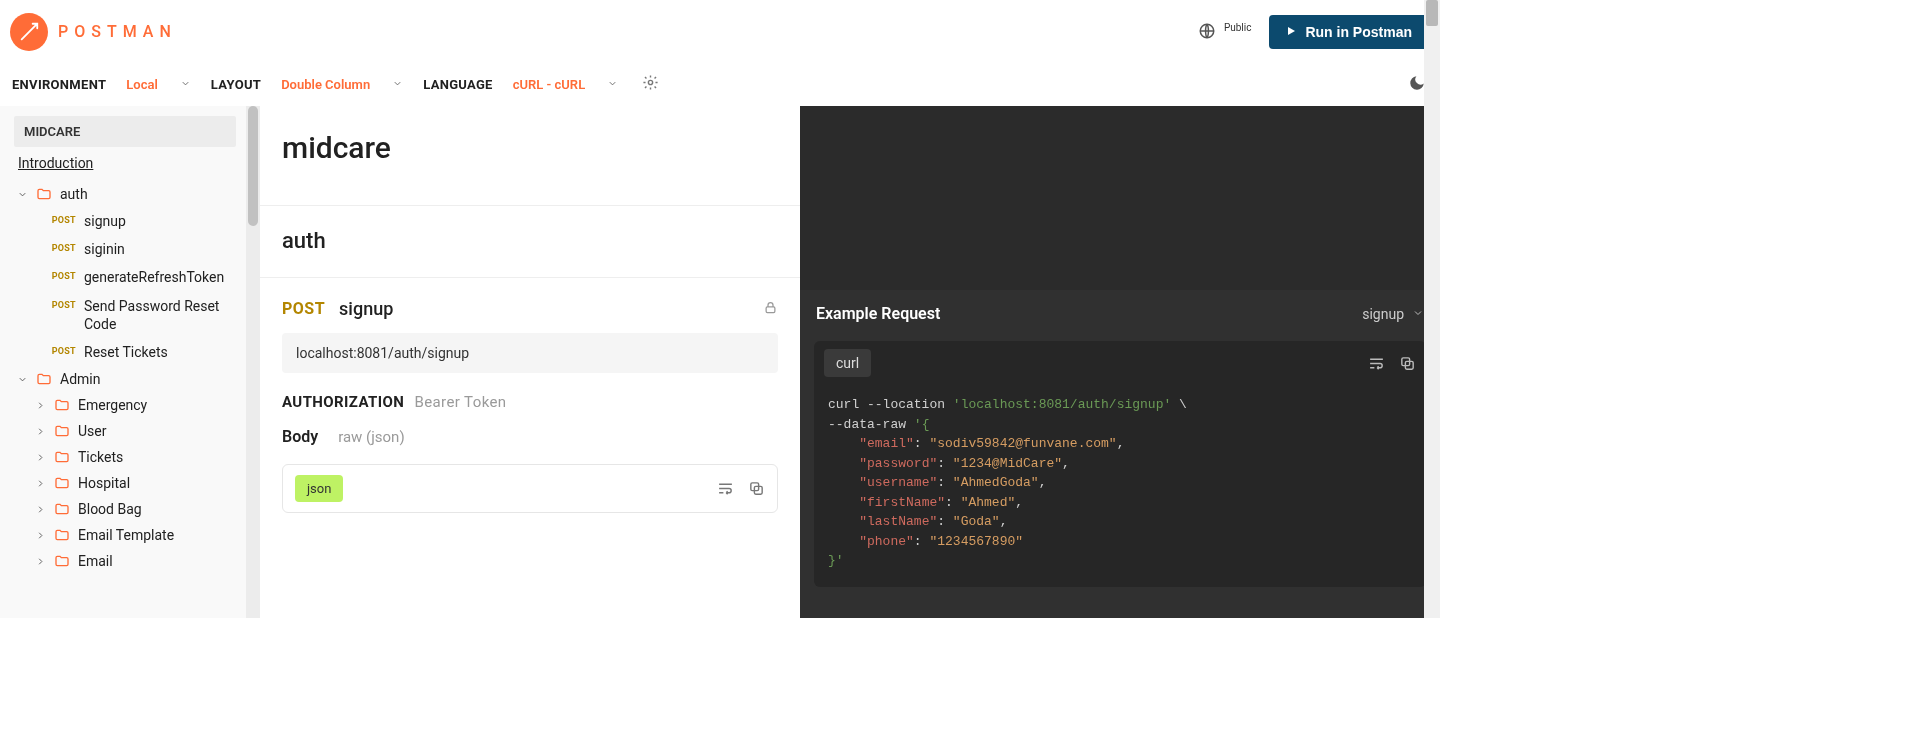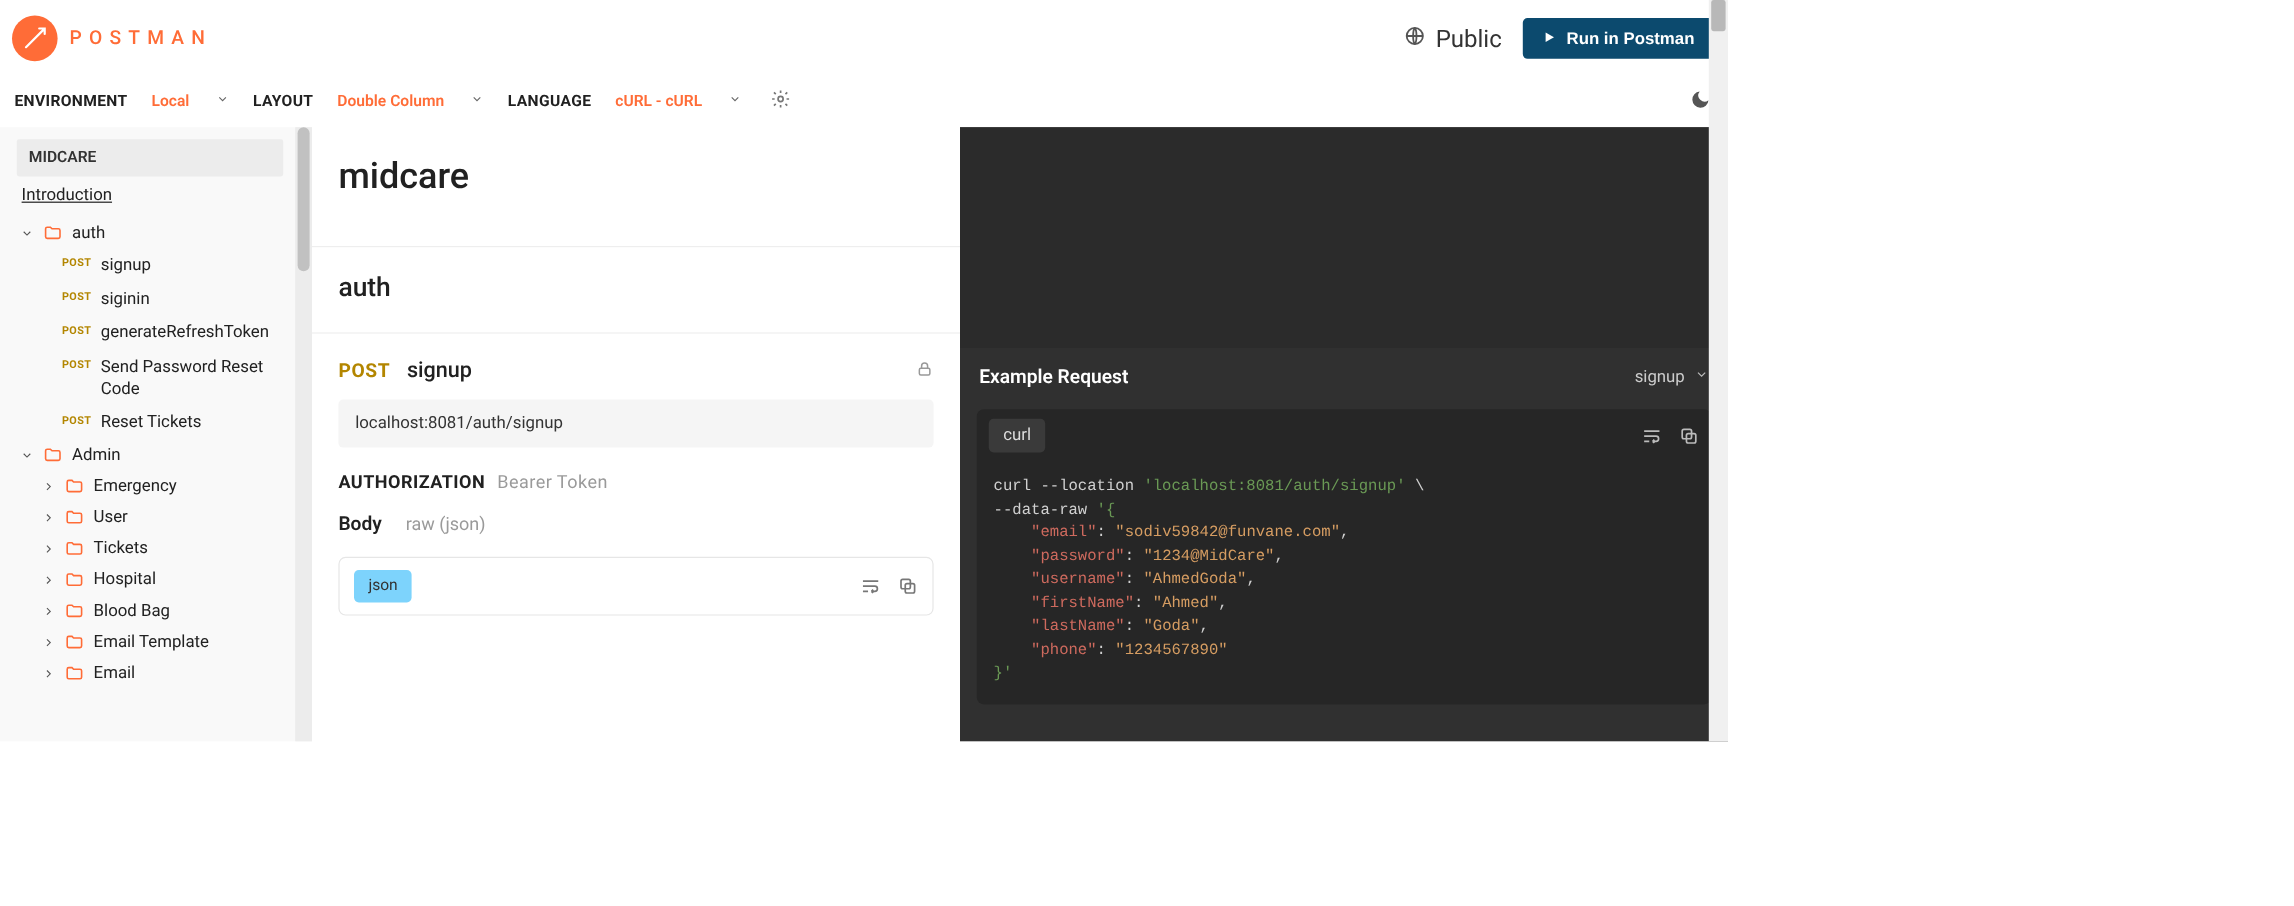--- a/index.html
+++ b/index.html
@@ -5,21 +5,21 @@
 * { margin: 0; padding: 0; box-sizing: border-box; }
 body { font-family: -apple-system, BlinkMacSystemFont, "Segoe UI", Roboto, Helvetica, Arial, sans-serif; color: #212121; background: #fff; overflow: hidden; }
 .app { width: 1440px; height: 618px; display: flex; flex-direction: column; position: relative; }
 
 
 .top-header { height: 64px; display: flex; align-items: center; padding: 0 12px 0 10px; border-bottom: 1px solid transparent; }
 .logo-wrap { display: flex; align-items: center; gap: 10px; }
 .logo-circle { width: 38px; height: 38px; border-radius: 50%; background: #FF6C37; display: flex; align-items: center; justify-content: center; }
 .logo-text { font-size: 16px; color: #FF6C37; letter-spacing: 6px; font-weight: 500; }
 .top-right { margin-left: auto; display: flex; align-items: center; gap: 18px; }
-.public-wrap { display: flex; align-items: center; gap: 8px; color: #333; font-size: 20px; }
+.public-wrap { display: flex; gap: 8px; color: #333; font-size: 10px; }
 .run-btn { background: #0c4a6e; color: #fff; border: none; padding: 9px 16px; border-radius: 4px; font-size: 14px; font-weight: 600; display: flex; align-items: center; gap: 8px; cursor: pointer; }
 .run-btn svg { fill: #fff; }
 
 
 .sec-bar { height: 42px; display: flex; align-items: center; padding: 0 12px; gap: 20px; border-bottom: 1px solid transparent; position: relative; }
 .sec-label { font-size: 13px; font-weight: 700; color: #212121; letter-spacing: .3px; }
 .sec-val { font-size: 13px; font-weight: 600; color: #FF6C37; display: flex; align-items: center; gap: 22px; cursor: pointer; }
 .chev { display: inline-block; }
 .chev svg { stroke: #666; }
 .gear { margin-left: 4px; cursor: pointer; }
@@ -60,21 +60,21 @@
 .req-name { font-size: 18px; font-weight: 500; color: #212121; }
 .lock-icn { position: absolute; right: 0; top: 2px; color: #888; }
 .url-box { background: #f5f5f5; border-radius: 4px; padding: 12px 14px; font-size: 14px; color: #333; margin-bottom: 20px; }
 .subhead { font-size: 15px; font-weight: 700; letter-spacing: .4px; color: #212121; margin-bottom: 16px; }
 .subhead .sub-muted { font-weight: 400; color: #9a9a9a; margin-left: 6px; }
 .body-row { font-size: 16px; font-weight: 600; color: #212121; margin-bottom: 18px; }
 .body-row .body-muted { font-weight: 400; color: #9a9a9a; margin-left: 16px; font-size: 15px; }
 
 .json-box { border: 1px solid #e6e6e6; border-radius: 6px; }
 .json-box-head { display: flex; align-items: center; padding: 10px 12px; }
-.json-chip { background: #7dd3fc; border-radius: 4px; padding: 6px 12px; font-size: 13px; color: #333; }
+.json-chip { background: #bef264; border-radius: 4px; padding: 6px 12px; font-size: 13px; color: #333; }
 .jb-actions { margin-left: auto; display: flex; gap: 14px; color: #666; }
 .jb-actions span { cursor: pointer; display: flex; align-items: center; }
 
 
 .code-spacer { height: 184px; background: #2b2b2b; }
 .ex-head { display: flex; align-items: center; padding: 14px 16px; }
 .ex-title { font-size: 16px; font-weight: 600; color: #fff; }
 .ex-select { margin-left: auto; display: flex; align-items: center; gap: 8px; color: #ccc; font-size: 14px; cursor: pointer; }
 .code-card { margin: 4px 14px 14px 14px; background: #262626; border-radius: 6px; overflow: hidden; }
 .code-card-head { display: flex; align-items: center; padding: 8px 10px; }

